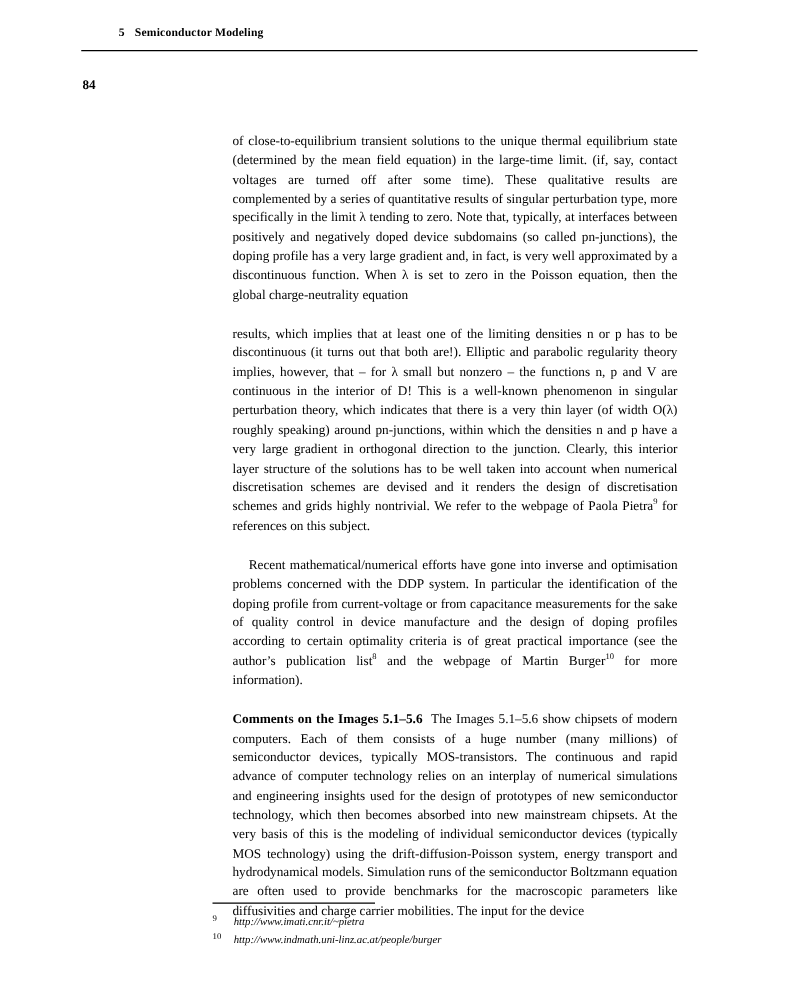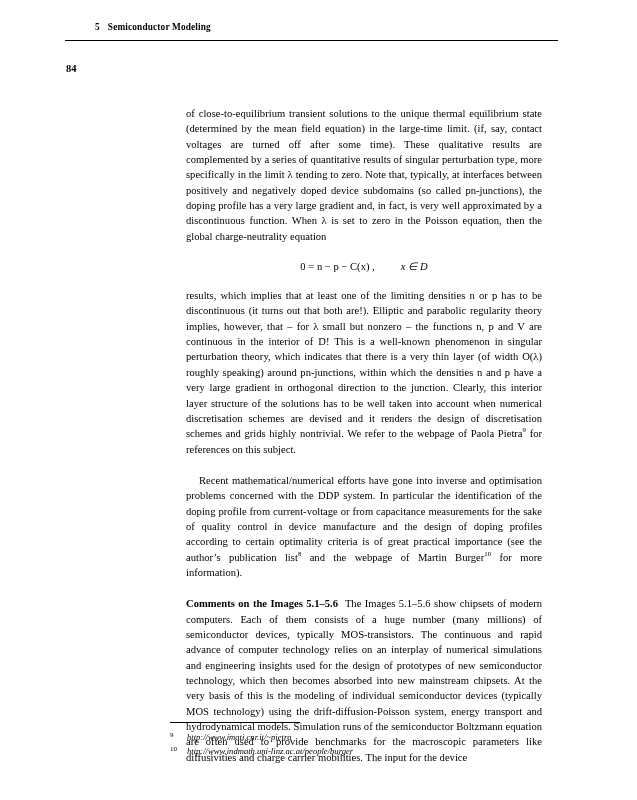--- a/index.html
+++ b/index.html
@@ -123,23 +123,20 @@
   </div>
 
   <div class="rule"></div>
 
   <div class="folio">84</div>
 
   <div class="col">
 
     <p>of close-to-equilibrium transient solutions to the unique thermal equilibrium state (determined by the mean field equation) in the large-time limit. (if, say, contact voltages are turned off after some time). These qualitative results are complemented by a series of quantitative results of singular perturbation type, more specifically in the limit λ tending to zero. Note that, typically, at interfaces between positively and negatively doped device subdomains (so called pn-junctions), the doping profile has a very large gradient and, in fact, is very well approximated by a discontinuous function. When λ is set to zero in the Poisson equation, then the global charge-neutrality equation</p>
 
-    <div class="eq">
-      <span class="rm">0 = n − p − C(x) ,</span><span class="sp"></span><span>x ∈ D</span>
-    </div>
 
     <p><span>results, which implies that at least one of the limiting densities n or p has to be discontinuous (it turns out that both are!). Elliptic and parabolic regularity theory implies, however, that – for λ small but nonzero – the functions n, p and V are continuous in the interior of D! This is a well-known phenomenon in singular perturbation theory, which indicates that there is a very thin layer (of width O(λ) roughly speaking) around pn-junctions, within which the densities n and p have a very large gradient in orthogonal direction to the junction. Clearly, this interior layer structure of the solutions has to be well taken into account when numerical discretisation schemes are devised and it renders the design of discretisation schemes and grids highly nontrivial. We refer to the webpage of Paola Pietra</span><sup>9</sup> <span>for references on this subject.</span></p>
 
     <p class="indent gap"><span>Recent mathematical/numerical efforts have gone into inverse and optimisation problems concerned with the DDP system. In particular the identification of the doping profile from current-voltage or from capacitance measurements for the sake of quality control in device manufacture and the design of doping profiles according to certain optimality criteria is of great practical importance (see the author’s publication list</span><sup>8</sup> <span>and the webpage of Martin Burger</span><sup>10</sup> <span>for more information).</span></p>
 
     <p class="gap"><b>Comments on the Images 5.1–5.6</b>&nbsp;&nbsp;<span>The Images 5.1–5.6 show chipsets of modern computers. Each of them consists of a huge number (many millions) of semiconductor devices, typically MOS-transistors. The continuous and rapid advance of computer technology relies on an interplay of numerical simulations and engineering insights used for the design of prototypes of new semiconductor technology, which then becomes absorbed into new mainstream chipsets. At the very basis of this is the modeling of individual semiconductor devices (typically MOS technology) using the drift-diffusion-Poisson system, energy transport and hydrodynamical models. Simulation runs of the semiconductor Boltzmann equation are often used to provide benchmarks for the macroscopic parameters like diffusivities and charge carrier mobilities. The input for the device</span></p>
 
   </div>
 
   <div class="fnrule"></div>

